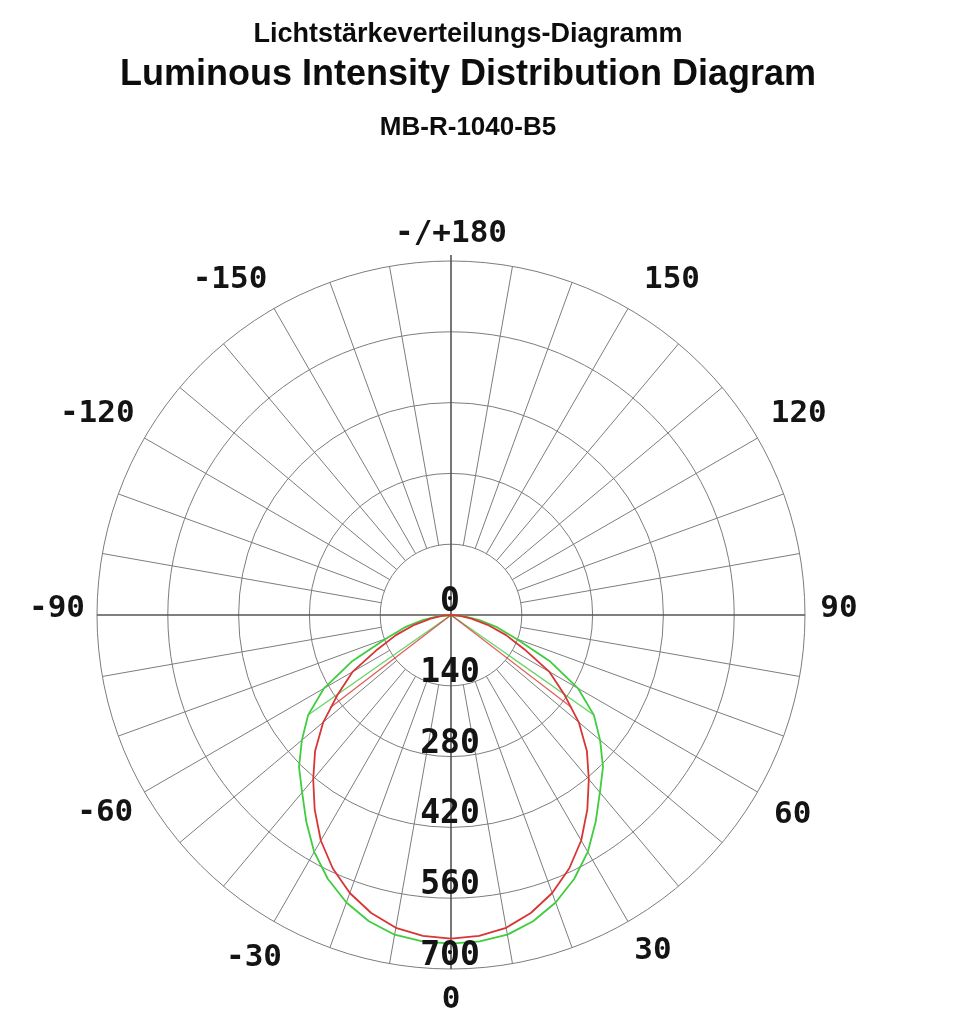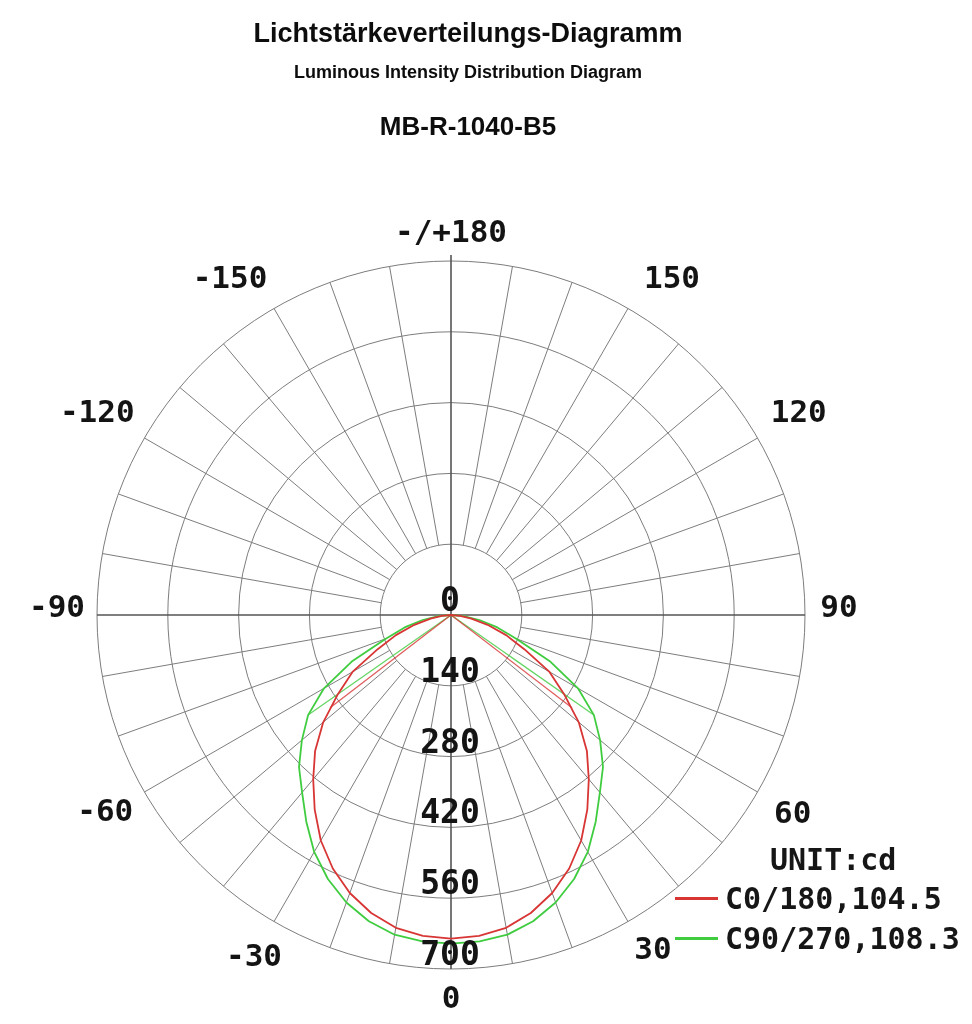--- a/index.html
+++ b/index.html
@@ -17,21 +17,21 @@
     position: absolute;
     left: 0; top: 14px;
     width: 904px;
     text-align: center;
     font-family: "Liberation Sans", sans-serif;
     font-weight: bold;
     color: #0d0d0d;
     margin-left: 16px;
   }
   .title-de { font-size: 27px; line-height: 39px; }
-  .title-en { font-size: 18px; line-height: 39px; }
+  .title-en { font-size: 36px; line-height: 39px; }
   .model    { font-size: 26px; line-height: 30px; margin-top: 19px; }
   #chart-root {
     position: absolute; left: 0; top: 0;
     width: 972px; height: 1024px;
   }
   .legend {
     position: absolute;
     left: 675px; top: 842px;
     font-family: "DejaVu Sans Mono", "Liberation Mono", monospace;
     font-weight: bold;
@@ -135,25 +135,14 @@
           <text x="57" y="606" dominant-baseline="central">-90</text>
           <text x="839" y="606" dominant-baseline="central">90</text>
           <text x="105.25009252406898" y="810" dominant-baseline="central">-60</text>
           <text x="792.749907475931" y="812" dominant-baseline="central">60</text>
           <text x="254" y="954.7499074759311" dominant-baseline="central">-30</text>
           <text x="653" y="947.7499074759311" dominant-baseline="central">30</text>
           <text x="451" y="997" dominant-baseline="central">0</text>
         </g>
       </svg></div>
 
-  <div class="legend">
-    <div class="legend-header">UNIT:cd</div>
-    <div class="legend-row">
-      <span class="swatch" style="background: rgb(216, 53, 53);"></span>
-      <span class="legend-text">C0/180,104.5</span>
-    </div>
-    <div class="legend-row">
-      <span class="swatch" style="background: rgb(63, 204, 63);"></span>
-      <span class="legend-text">C90/270,108.3</span>
-    </div>
-  </div>
 
 </div>
 
 </body></html>

